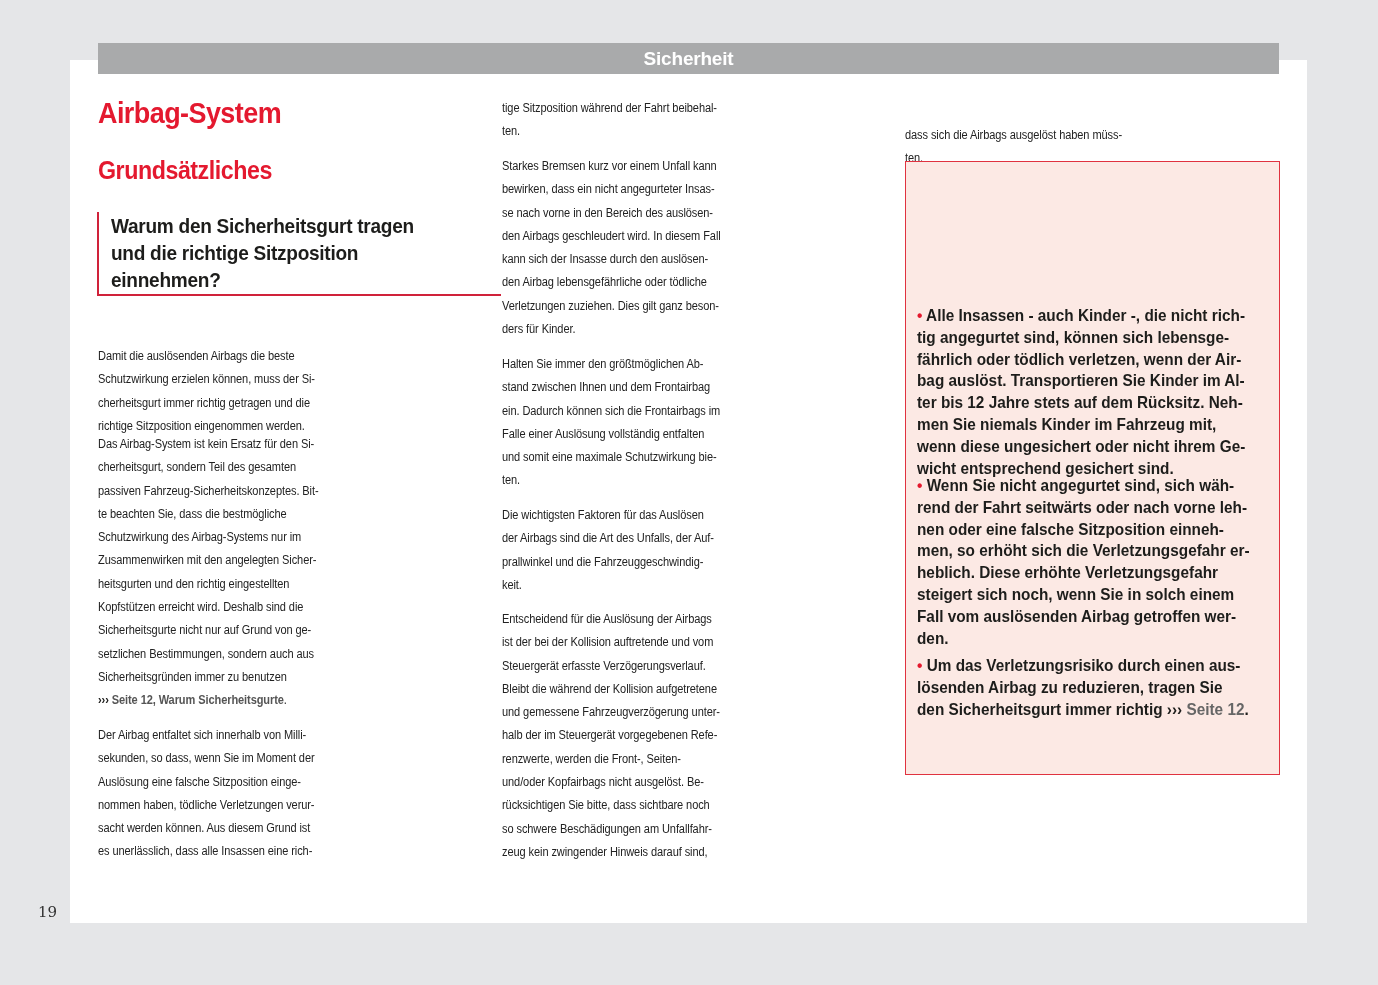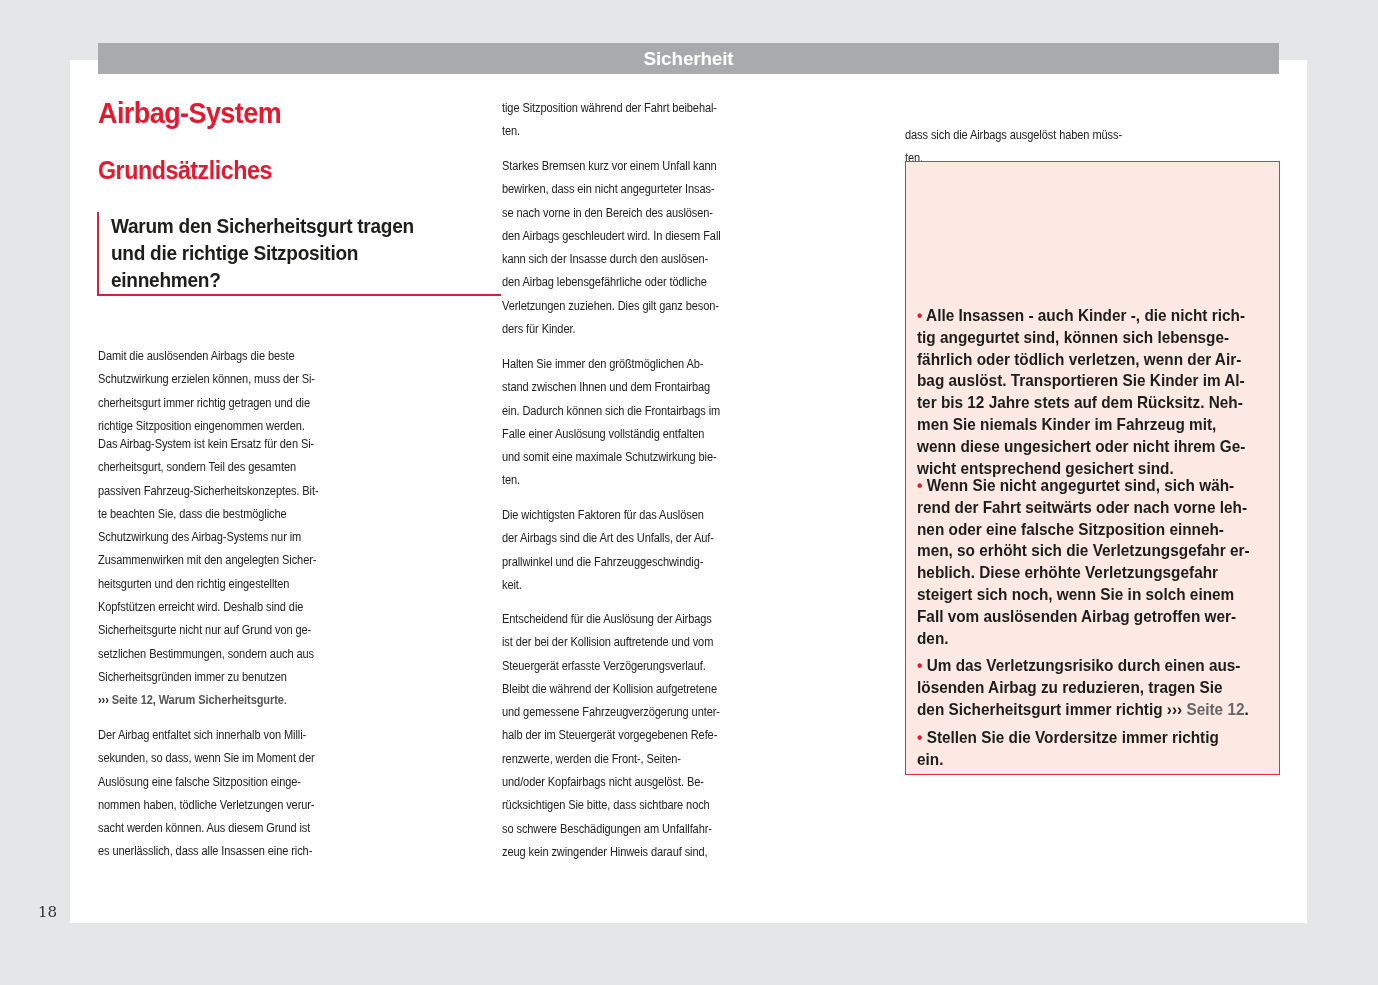--- a/index.html
+++ b/index.html
@@ -149,19 +149,15 @@
     <span class="line">Fall vom auslösenden Airbag getroffen wer-</span>
     <span class="line">den.</span>
   </div>
 
   <div class="witem" style="top:493px;">
     <span class="line"><span class="bullet">•</span> <span>Um das Verletzungsrisiko durch einen aus-</span></span>
     <span class="line">lösenden Airbag zu reduzieren, tragen Sie</span>
     <span class="line"><span>den Sicherheitsgurt immer richtig</span> <span>›››</span> <span class="wlink">Seite 12</span><span>.</span></span>
   </div>
 
-  <div class="witem" style="top:565px;">
-    <span class="line"><span class="bullet">•</span> <span>Stellen Sie die Vordersitze immer richtig</span></span>
-    <span class="line">ein.</span>
-  </div>
 </div>
 
-<div class="page-number">18</div>
+<div class="page-number">19</div>
 
 </body></html>

